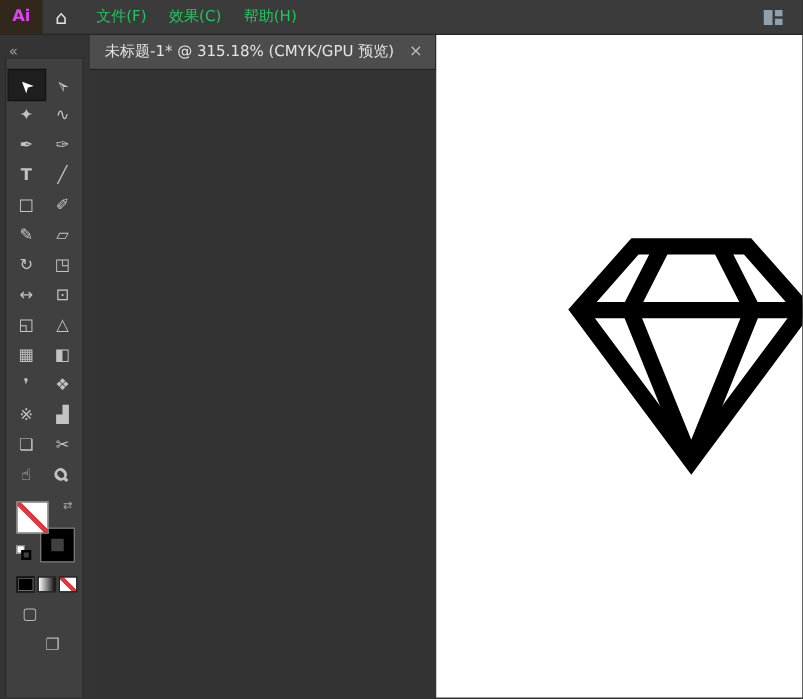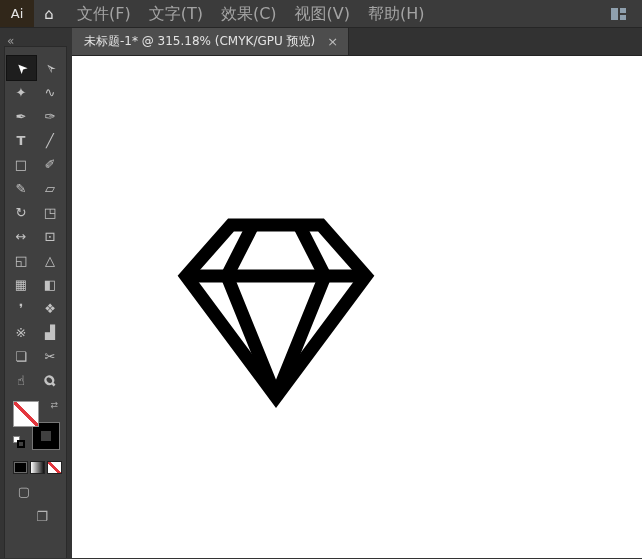--- a/index.html
+++ b/index.html
@@ -5,24 +5,24 @@
   * { box-sizing: border-box; }
   html,body { margin:0; padding:0; }
   body {
     width:642px; height:559px; overflow:hidden;
     background:#333333;
     font-family:"DejaVu Sans","Liberation Sans",sans-serif;
     -webkit-font-smoothing:antialiased;
   }
   
   .menu-bar { height:28px; background:#3b3b3b; border-bottom:1px solid #262626; display:flex; align-items:stretch; }
-  .logo { width:34px; background:#31271a; color:#e5e5e5; font-weight:normal; font-size:13px; display:flex; align-items:center; justify-content:center; }
+  .logo { width:34px; background:#31271a; color:#d946ef; font-weight:bold; font-size:13px; display:flex; align-items:center; justify-content:center; }
   .home-btn { width:30px; display:flex; align-items:center; justify-content:center; color:#e2e2e2; font-size:15px; }
   .menus { display:flex; align-items:stretch; padding-left:4px; }
-  .menu-item { padding:0 9px; font-size:16px; color:#a3a3a3; line-height:27px; white-space:nowrap; cursor:default; }
+  .menu-item { padding:0 9px; font-size:12px; color:#22c55e; line-height:27px; white-space:nowrap; cursor:default; }
   .workspace { margin-left:auto; margin-right:16px; display:flex; align-items:center; gap:2px; }
   .ws-a { width:7px; height:12px; background:#8fa0ae; }
   .ws-col { display:flex; flex-direction:column; gap:2px; }
   .ws-b { width:6px; height:5px; background:#8fa0ae; }
   
   .main { display:flex; height:530px; }
   
   .dock { width:72px; background:#343434; display:flex; flex-direction:column; }
   .dock-header { height:18px; padding:2px 0 0 7px; }
   .chev { color:#9c9c9c; font-size:12px; letter-spacing:-1px; }
@@ -45,21 +45,21 @@
   .mini-s { position:absolute; left:4px; top:4px; width:8px; height:8px; border:2px solid #000; background:#404040; }
   
   .colorrow { display:flex; gap:2px; margin:12px 0 0 8px; }
   .cbtn { width:15px; height:13px; border:1px solid #222; }
   .cbtn.color { background:#000; box-shadow:inset 0 0 0 1px #6a6a6a; }
   .cbtn.grad  { background:linear-gradient(90deg,#fdfdfd,#101010); }
   .cbtn.none  { background:linear-gradient(45deg,#ffffff 40%,#e3373e 40%,#e3373e 58%,#ffffff 58%); }
   .modebtn { margin:11px 0 0 9px; color:#b5b5b5; font-size:13px; width:20px; text-align:center; line-height:1; }
   .modebtn.right { margin:12px 0 0 27px; }
   
-  .content { flex:1; display:flex; flex-direction:column; min-width:0; }
+  .content { flex:1; display:flex; flex-direction:row; min-width:0; }
   .tab-bar { height:28px; background:#323232; border-bottom:1px solid #232323; display:flex; align-items:stretch; }
   .tab { display:flex; align-items:center; background:#4d4d4d; padding:0 10px 0 12px; border-right:1px solid #262626; }
   .tab-title { font-size:12px; color:#e3e3e3; white-space:nowrap; }
   .tab-close { margin-left:12px; color:#bdbdbd; font-size:13px; cursor:default; }
   .canvas { flex:1; background:#ffffff; position:relative; overflow:hidden; }
   .diamond { position:absolute; left:104px; top:156px; width:200px; height:200px; }
   .diamond path { fill:none; stroke:#000000; stroke-width:13; stroke-miterlimit:6; }
 </style>
 </head>
 <body>
@@ -68,23 +68,21 @@
 
   <header class="menu-bar">
     <div class="logo">
       <span>Ai</span>
     </div>
     <div class="home-btn">
       <span>⌂</span>
     </div>
     <nav class="menus">
       <span class="menu-item">文件(F)</span>
-      <span class="menu-item">文字(T)</span>
       <span class="menu-item">效果(C)</span>
-      <span class="menu-item">视图(V)</span>
       <span class="menu-item">帮助(H)</span>
     </nav>
     <div class="workspace">
       <span class="ws-a"></span>
       <span class="ws-col">
         <span class="ws-b"></span>
           <span class="ws-b"></span>
       </span>
     </div>
   </header>

